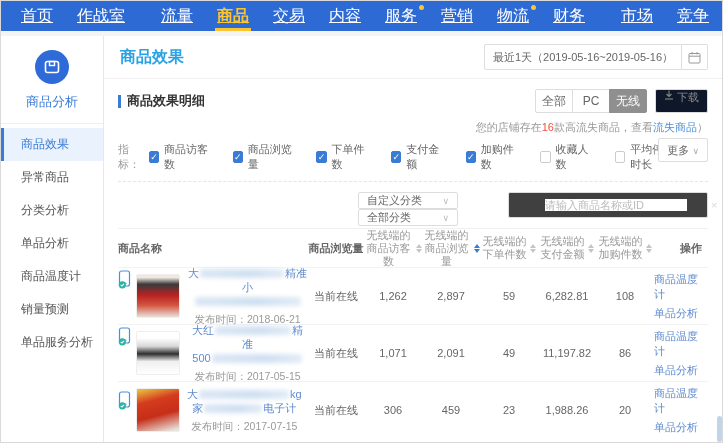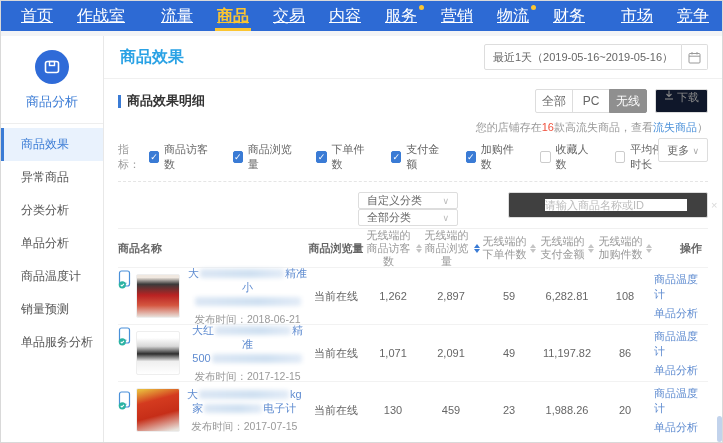--- a/index.html
+++ b/index.html
@@ -349,21 +349,21 @@
                     <line x1="4.5" y1="13.2" x2="8.5" y2="13.2" stroke="#4a90d9" stroke-width="1"></line>
                     <circle cx="4.3" cy="14.8" r="3.6" fill="#2bb3a3"></circle>
                     <path d="M2.7 14.8 l1.2 1.2 l2 -2.2" fill="none" stroke="#fff" stroke-width="1.1"></path>
                   </svg></span>
                 <div class="pimg scale-white"></div>
                 <div class="ncol">
                   <div class="ptitle">
                     <div><span>大红</span><span class="blurseg" style="width: 76px;"></span><span>精准</span></div>
                     <div><span>500</span><span class="blurseg" style="width: 90px;"></span></div>
                   </div>
-                  <div class="ptime">发布时间：2017-12-15</div>
+                  <div class="ptime">发布时间：2017-05-15</div>
                 </div>
               </div>
               <div class="td status">当前在线</div>
               <div class="td c">1,071</div>
               <div class="td c">2,091</div>
               <div class="td c">49</div>
               <div class="td c">11,197.82</div>
               <div class="td c">86</div>
               <div class="act-cell">
                 <a>商品温度计</a>
@@ -381,21 +381,21 @@
                 <div class="pimg scale-orange"></div>
                 <div class="ncol">
                   <div class="ptitle">
                     <div><span>大</span><span class="blurseg" style="width: 90px;"></span><span>kg</span></div>
                     <div><span>家</span><span class="blurseg" style="width: 58px;"></span><span>电子计</span></div>
                   </div>
                   <div class="ptime">发布时间：2017-07-15</div>
                 </div>
               </div>
               <div class="td status">当前在线</div>
-              <div class="td c">130</div>
+              <div class="td c">306</div>
               <div class="td c">459</div>
               <div class="td c">23</div>
               <div class="td c">1,988.26</div>
               <div class="td c">20</div>
               <div class="act-cell">
                 <a>商品温度计</a>
                 <a>单品分析</a>
               </div>
             </div>
           </div>

